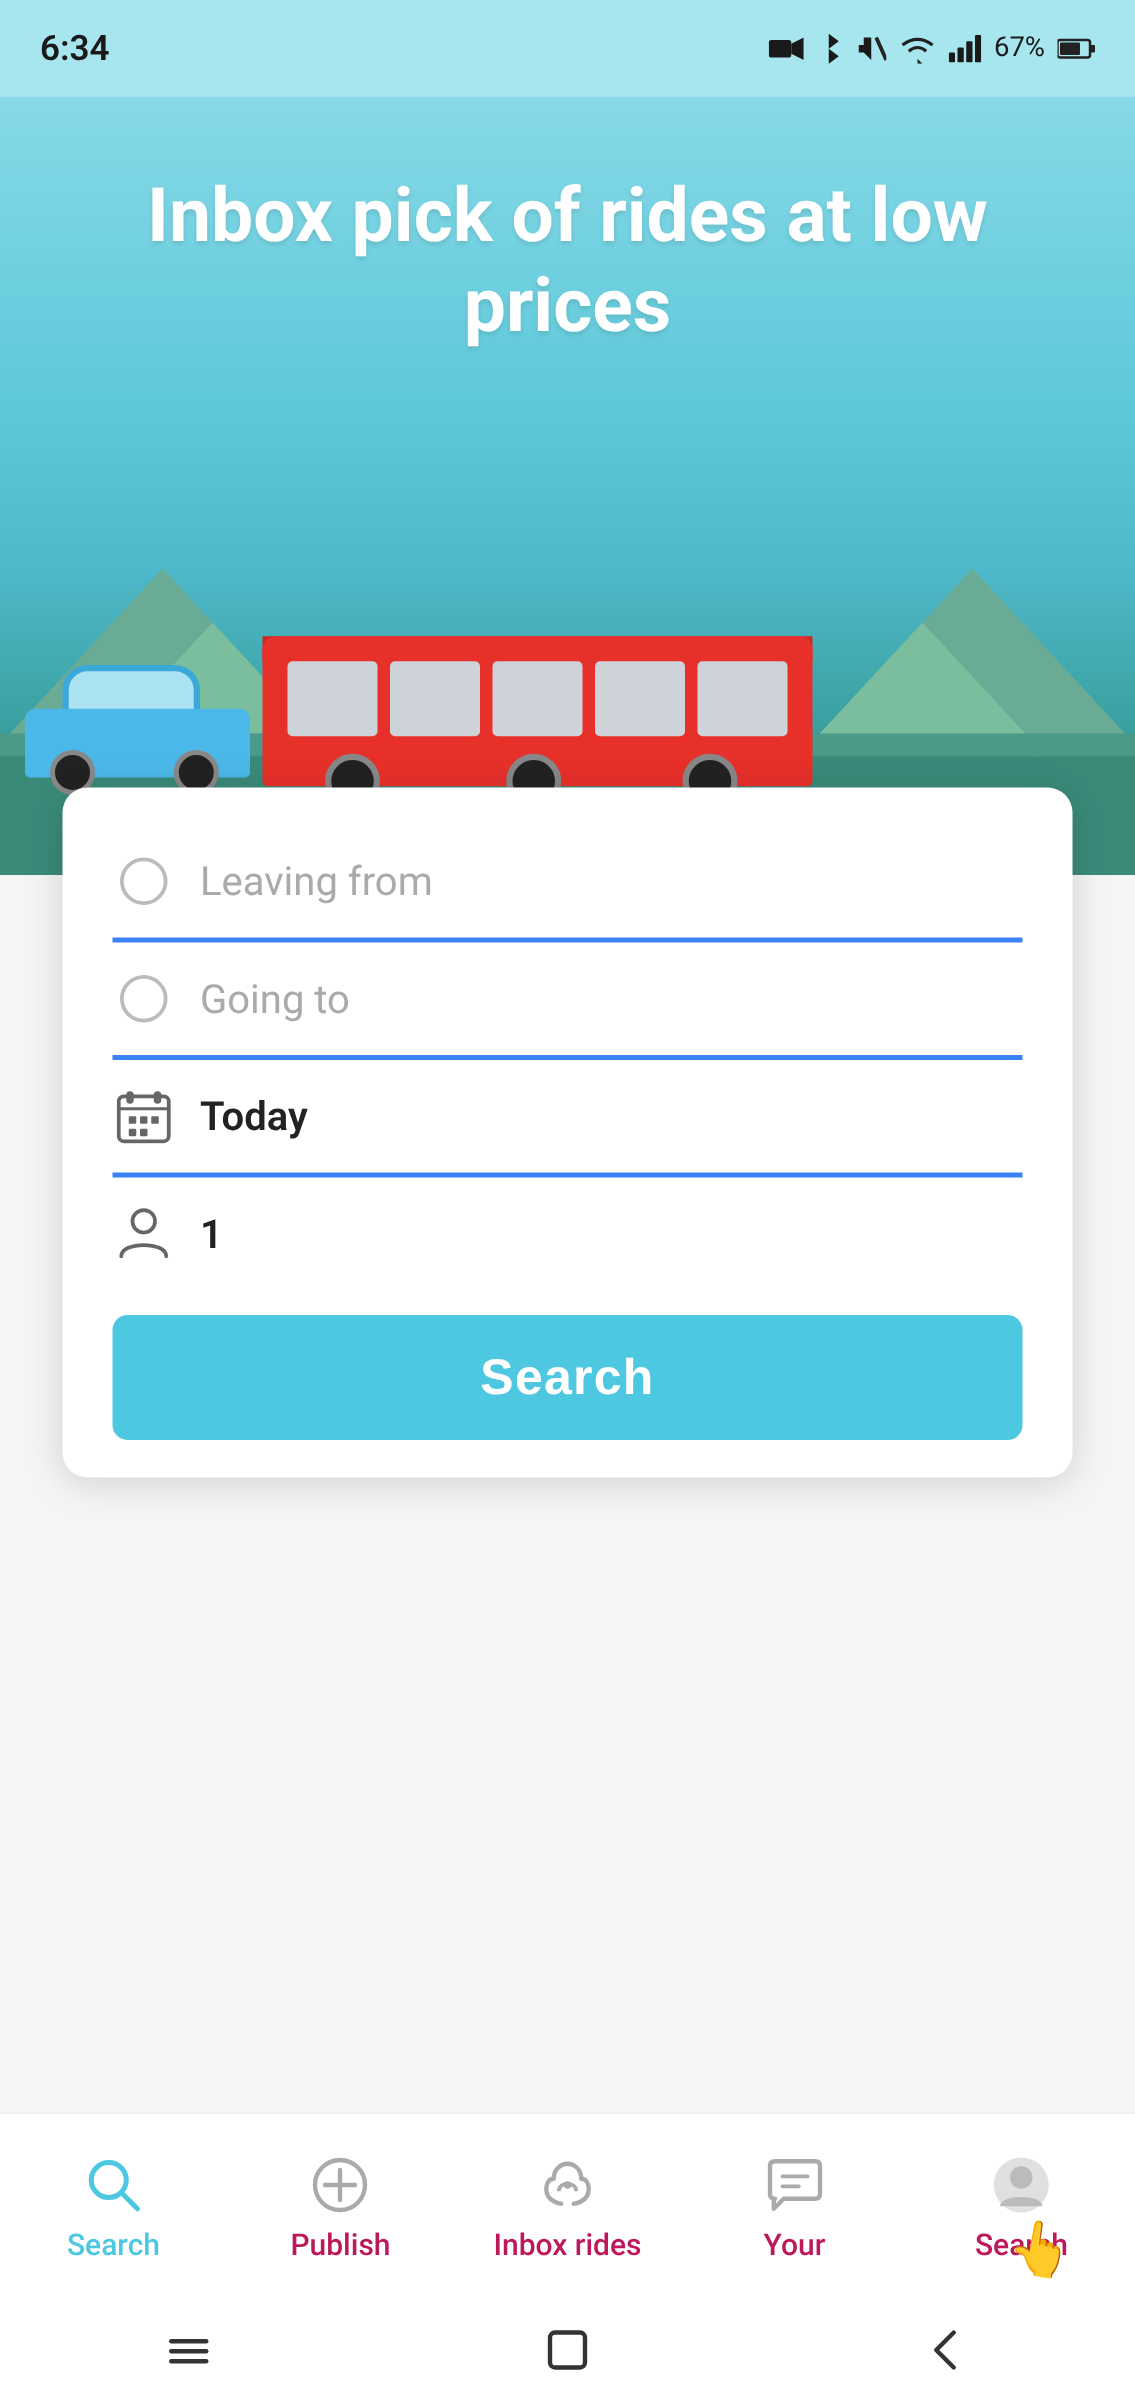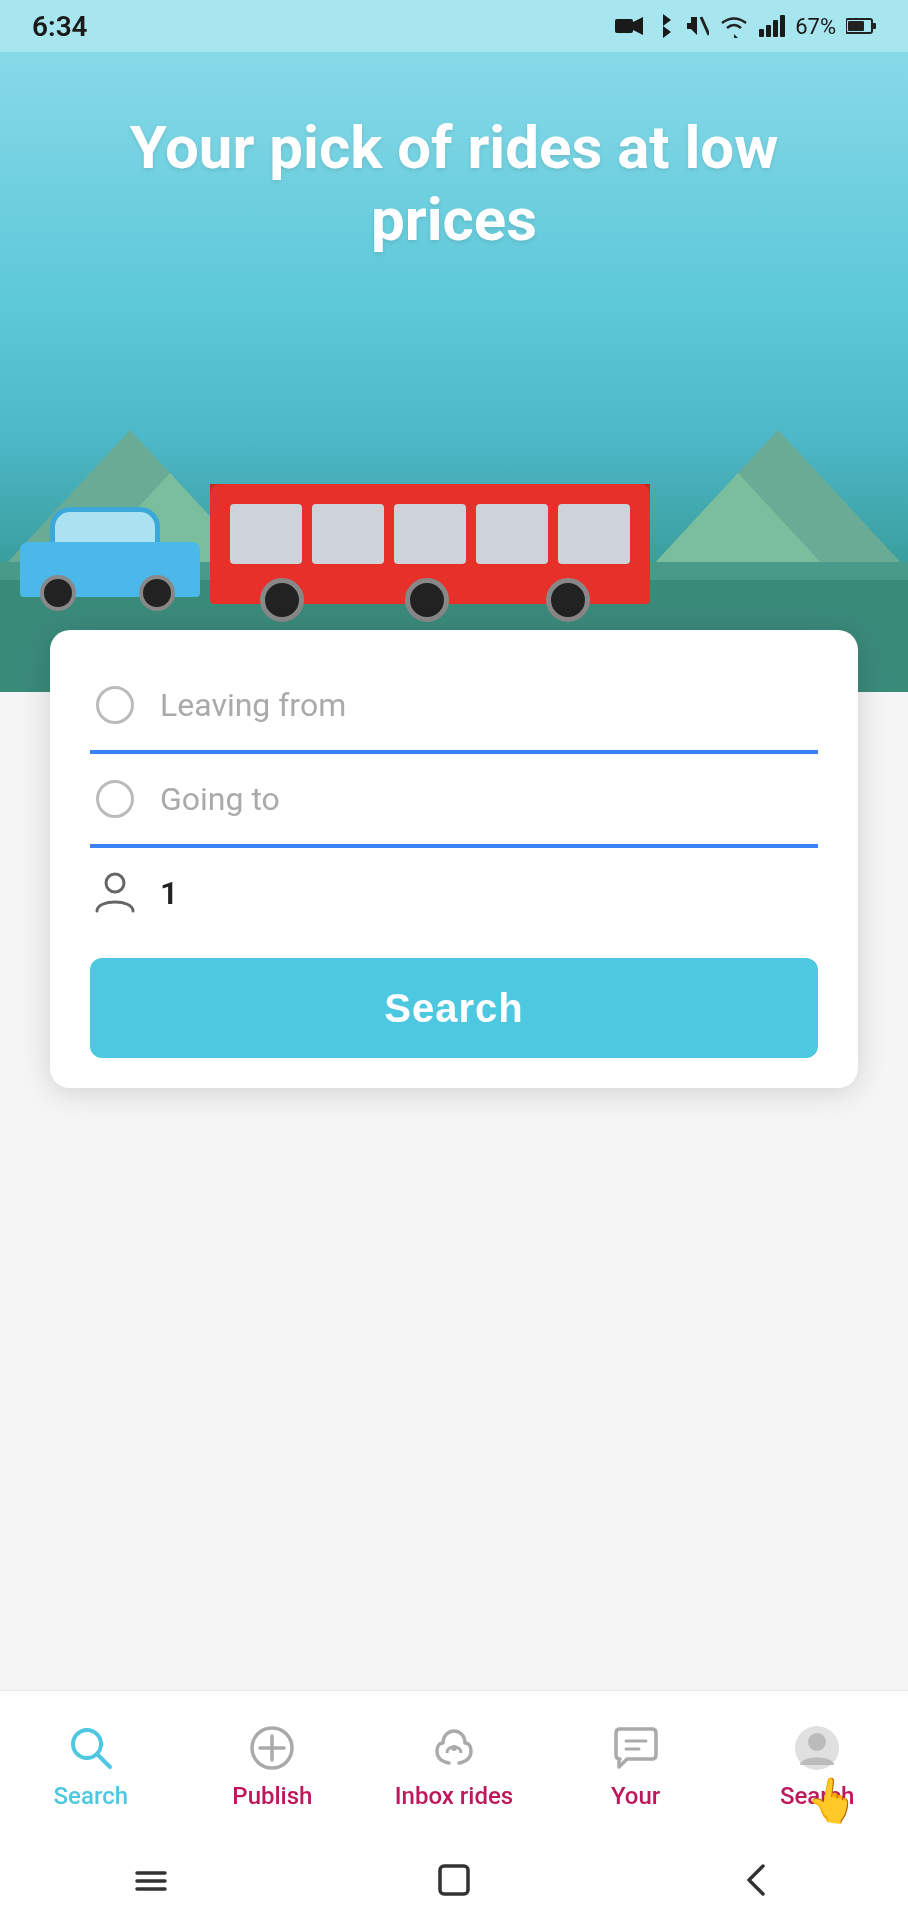--- a/index.html
+++ b/index.html
@@ -13,21 +13,21 @@
       width: 908px;
       height: 1920px;
       font-family: -apple-system, BlinkMacSystemFont, 'Segoe UI', Roboto, sans-serif;
       background: #f5f5f5;
       overflow: hidden;
       position: relative;
     }
 
     
     .status-bar {
-      height: 52px;
+      height: 77px;
       background: #a8e6ef;
       display: flex;
       align-items: center;
       justify-content: space-between;
       padding: 0 32px;
       position: relative;
       z-index: 10;
     }
 
     .status-time {
@@ -475,21 +475,21 @@
 
     <svg width="30" height="18" viewBox="0 0 30 18" fill="currentColor">
       <rect x="0" y="2" width="26" height="14" rx="2" stroke="#222" stroke-width="2" fill="none"></rect>
       <rect x="26" y="6" width="4" height="6" rx="1" fill="#222"></rect>
       <rect x="2" y="4" width="16" height="10" rx="1" fill="#222"></rect>
     </svg>
   </div>
 </div>
 
 <div class="hero">
-  <h1 class="hero-title">Your pick of rides at low prices</h1>
+  <h1 class="hero-title">Inbox pick of rides at low prices</h1>
 
   <div class="scene">
 
     <div class="mountains">
       <div class="mountain-left"></div>
       <div class="mountain-left2"></div>
       <div class="mountain-right"></div>
       <div class="mountain-right2"></div>
     </div>
 
@@ -537,20 +537,36 @@
 
   
   <div class="search-row">
     <div class="row-icon">
       <div class="circle-icon"></div>
     </div>
     <span class="row-text">Going to</span>
   </div>
 
   
+  <div class="search-row">
+    <div class="row-icon">
+      <svg width="44" height="44" viewBox="0 0 44 44" fill="none">
+        <rect x="2" y="6" width="40" height="36" rx="4" stroke="#666" stroke-width="3" fill="none"></rect>
+        <line x1="2" y1="16" x2="42" y2="16" stroke="#666" stroke-width="2.5"></line>
+        <rect x="8" y="2" width="6" height="10" rx="3" fill="#666"></rect>
+        <rect x="30" y="2" width="6" height="10" rx="3" fill="#666"></rect>
+        <rect x="10" y="22" width="6" height="6" rx="1" fill="#666"></rect>
+        <rect x="19" y="22" width="6" height="6" rx="1" fill="#666"></rect>
+        <rect x="28" y="22" width="6" height="6" rx="1" fill="#666"></rect>
+        <rect x="10" y="32" width="6" height="6" rx="1" fill="#666"></rect>
+        <rect x="19" y="32" width="6" height="6" rx="1" fill="#666"></rect>
+      </svg>
+    </div>
+    <span class="row-text filled">Today</span>
+  </div>
 
   
   <div class="search-row" style="border-bottom: none;">
     <div class="row-icon">
       <svg width="44" height="44" viewBox="0 0 44 44" fill="none">
         <circle cx="22" cy="12" r="9" stroke="#666" stroke-width="3" fill="none"></circle>
         <path d="M4 40 C4 28 40 28 40 40" stroke="#666" stroke-width="3" fill="none" stroke-linecap="round"></path>
       </svg>
     </div>
     <span class="row-text filled">1</span>

